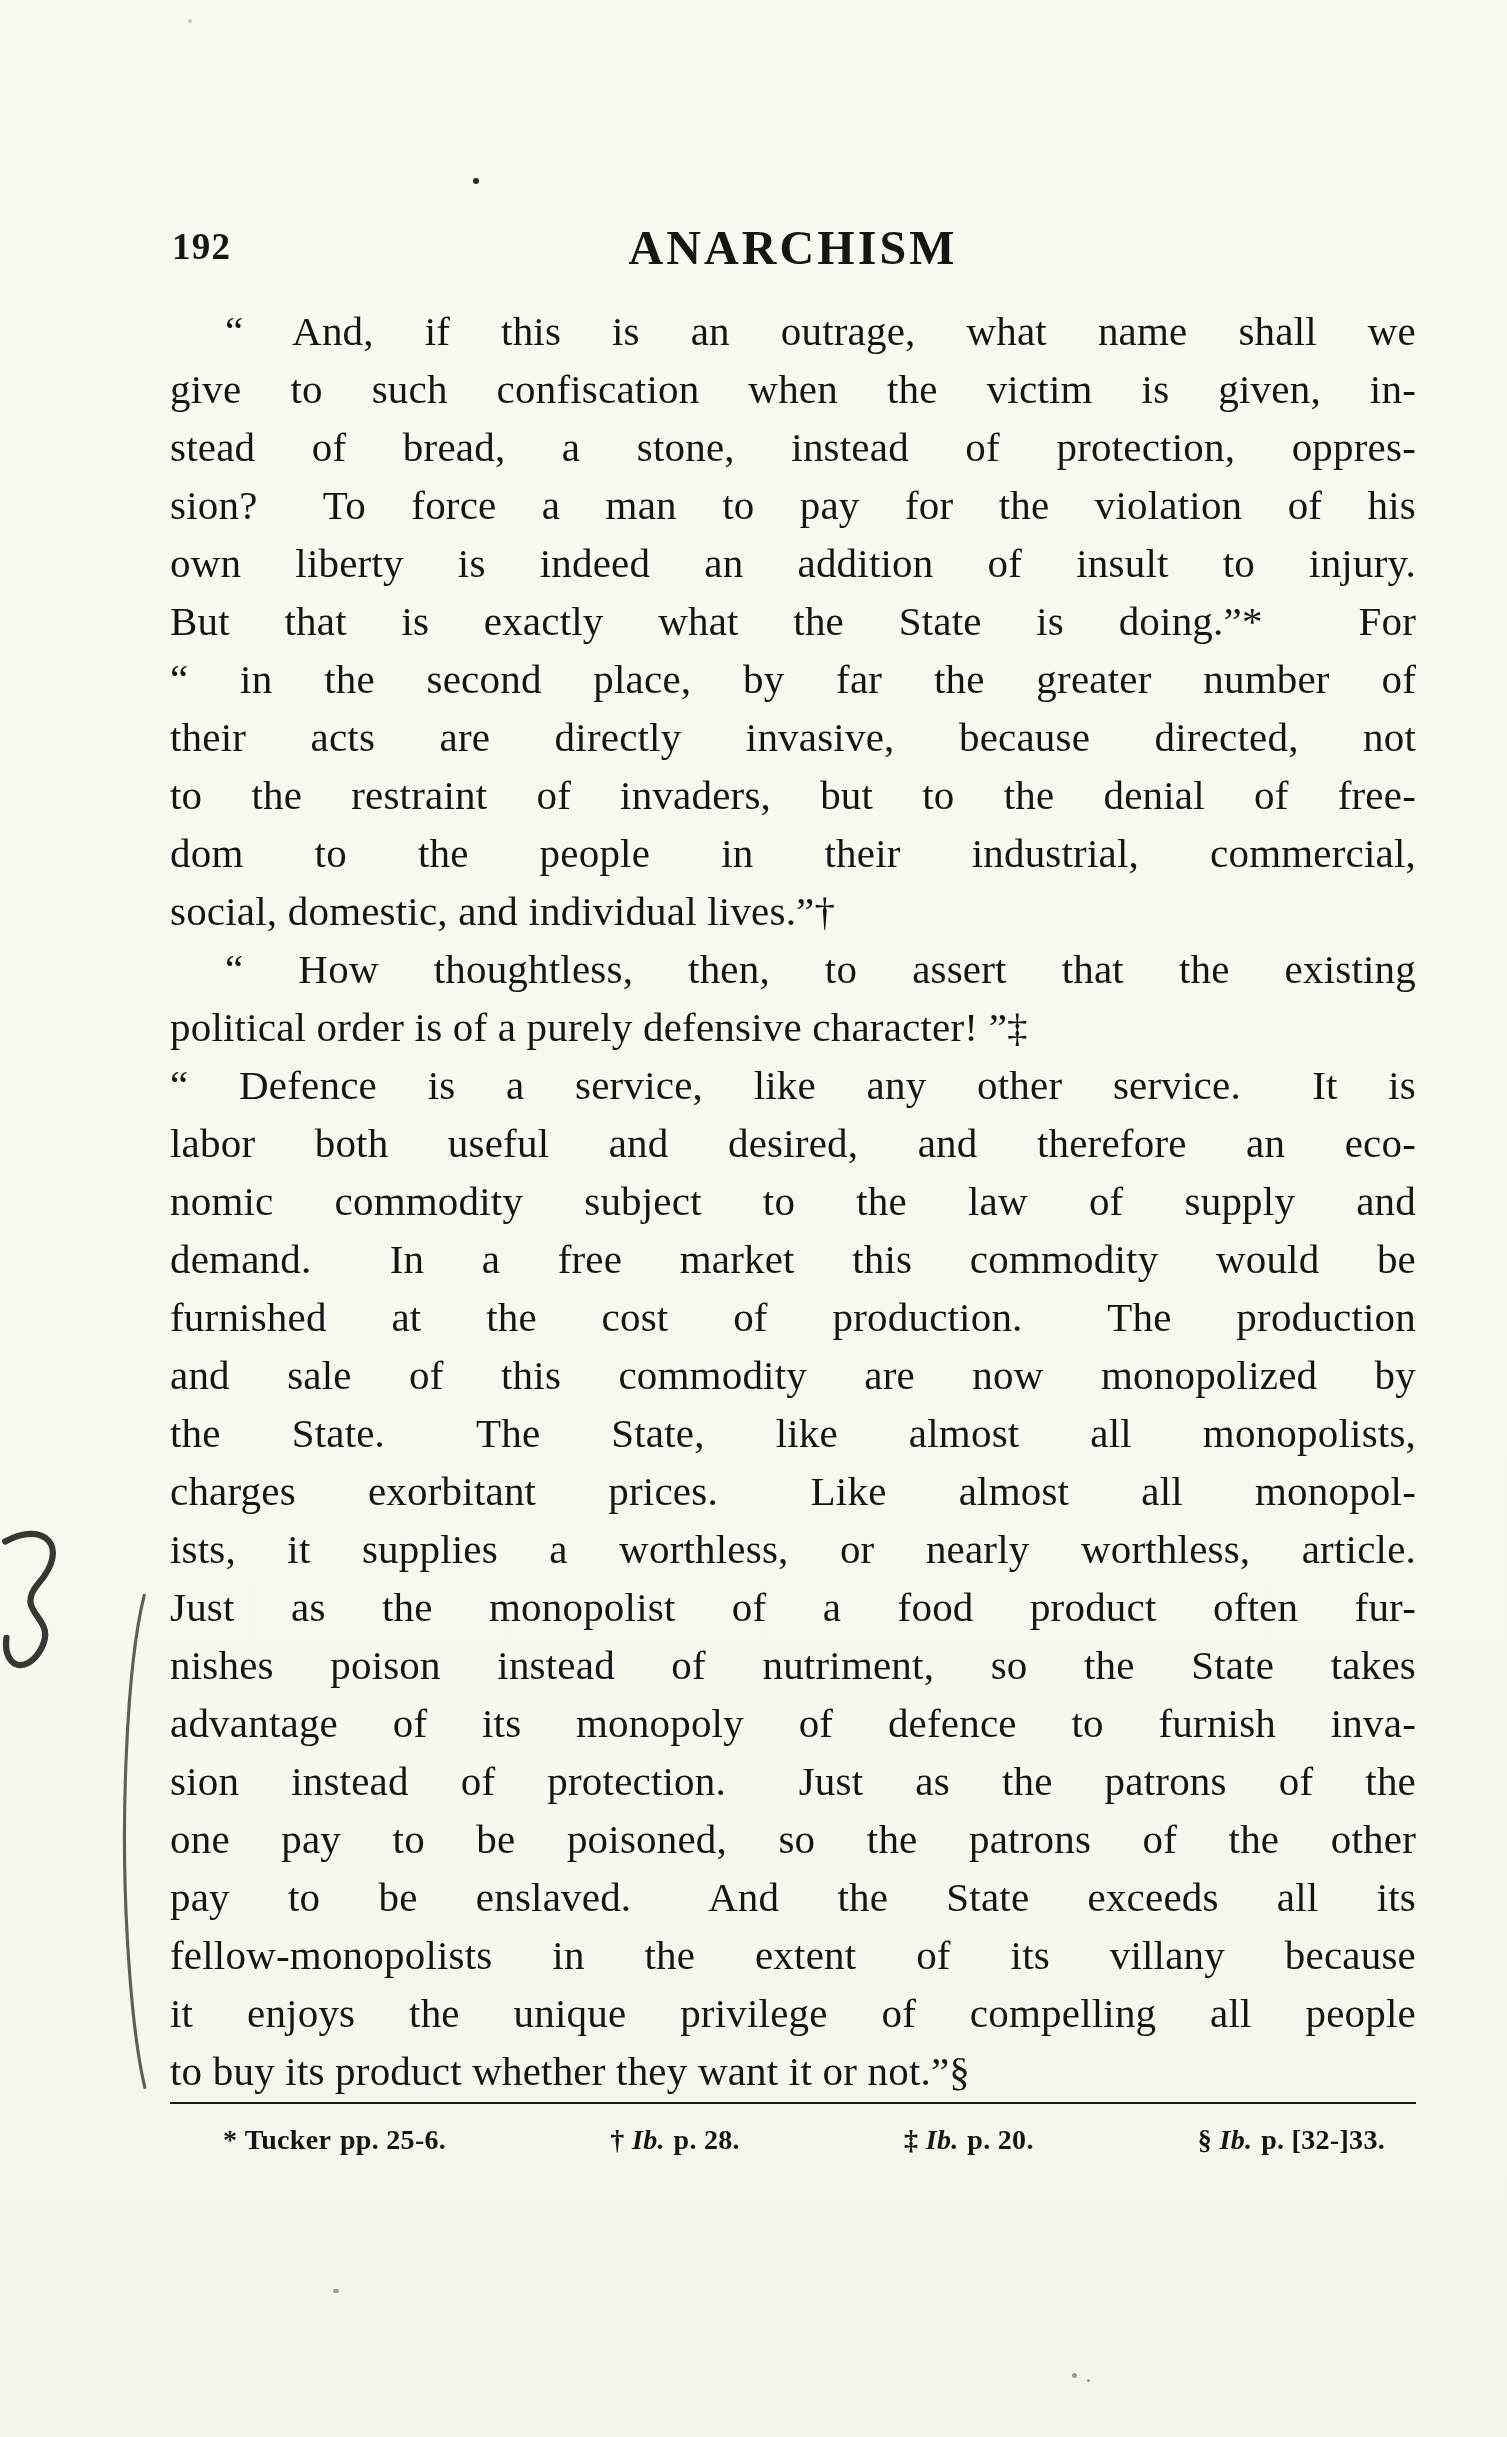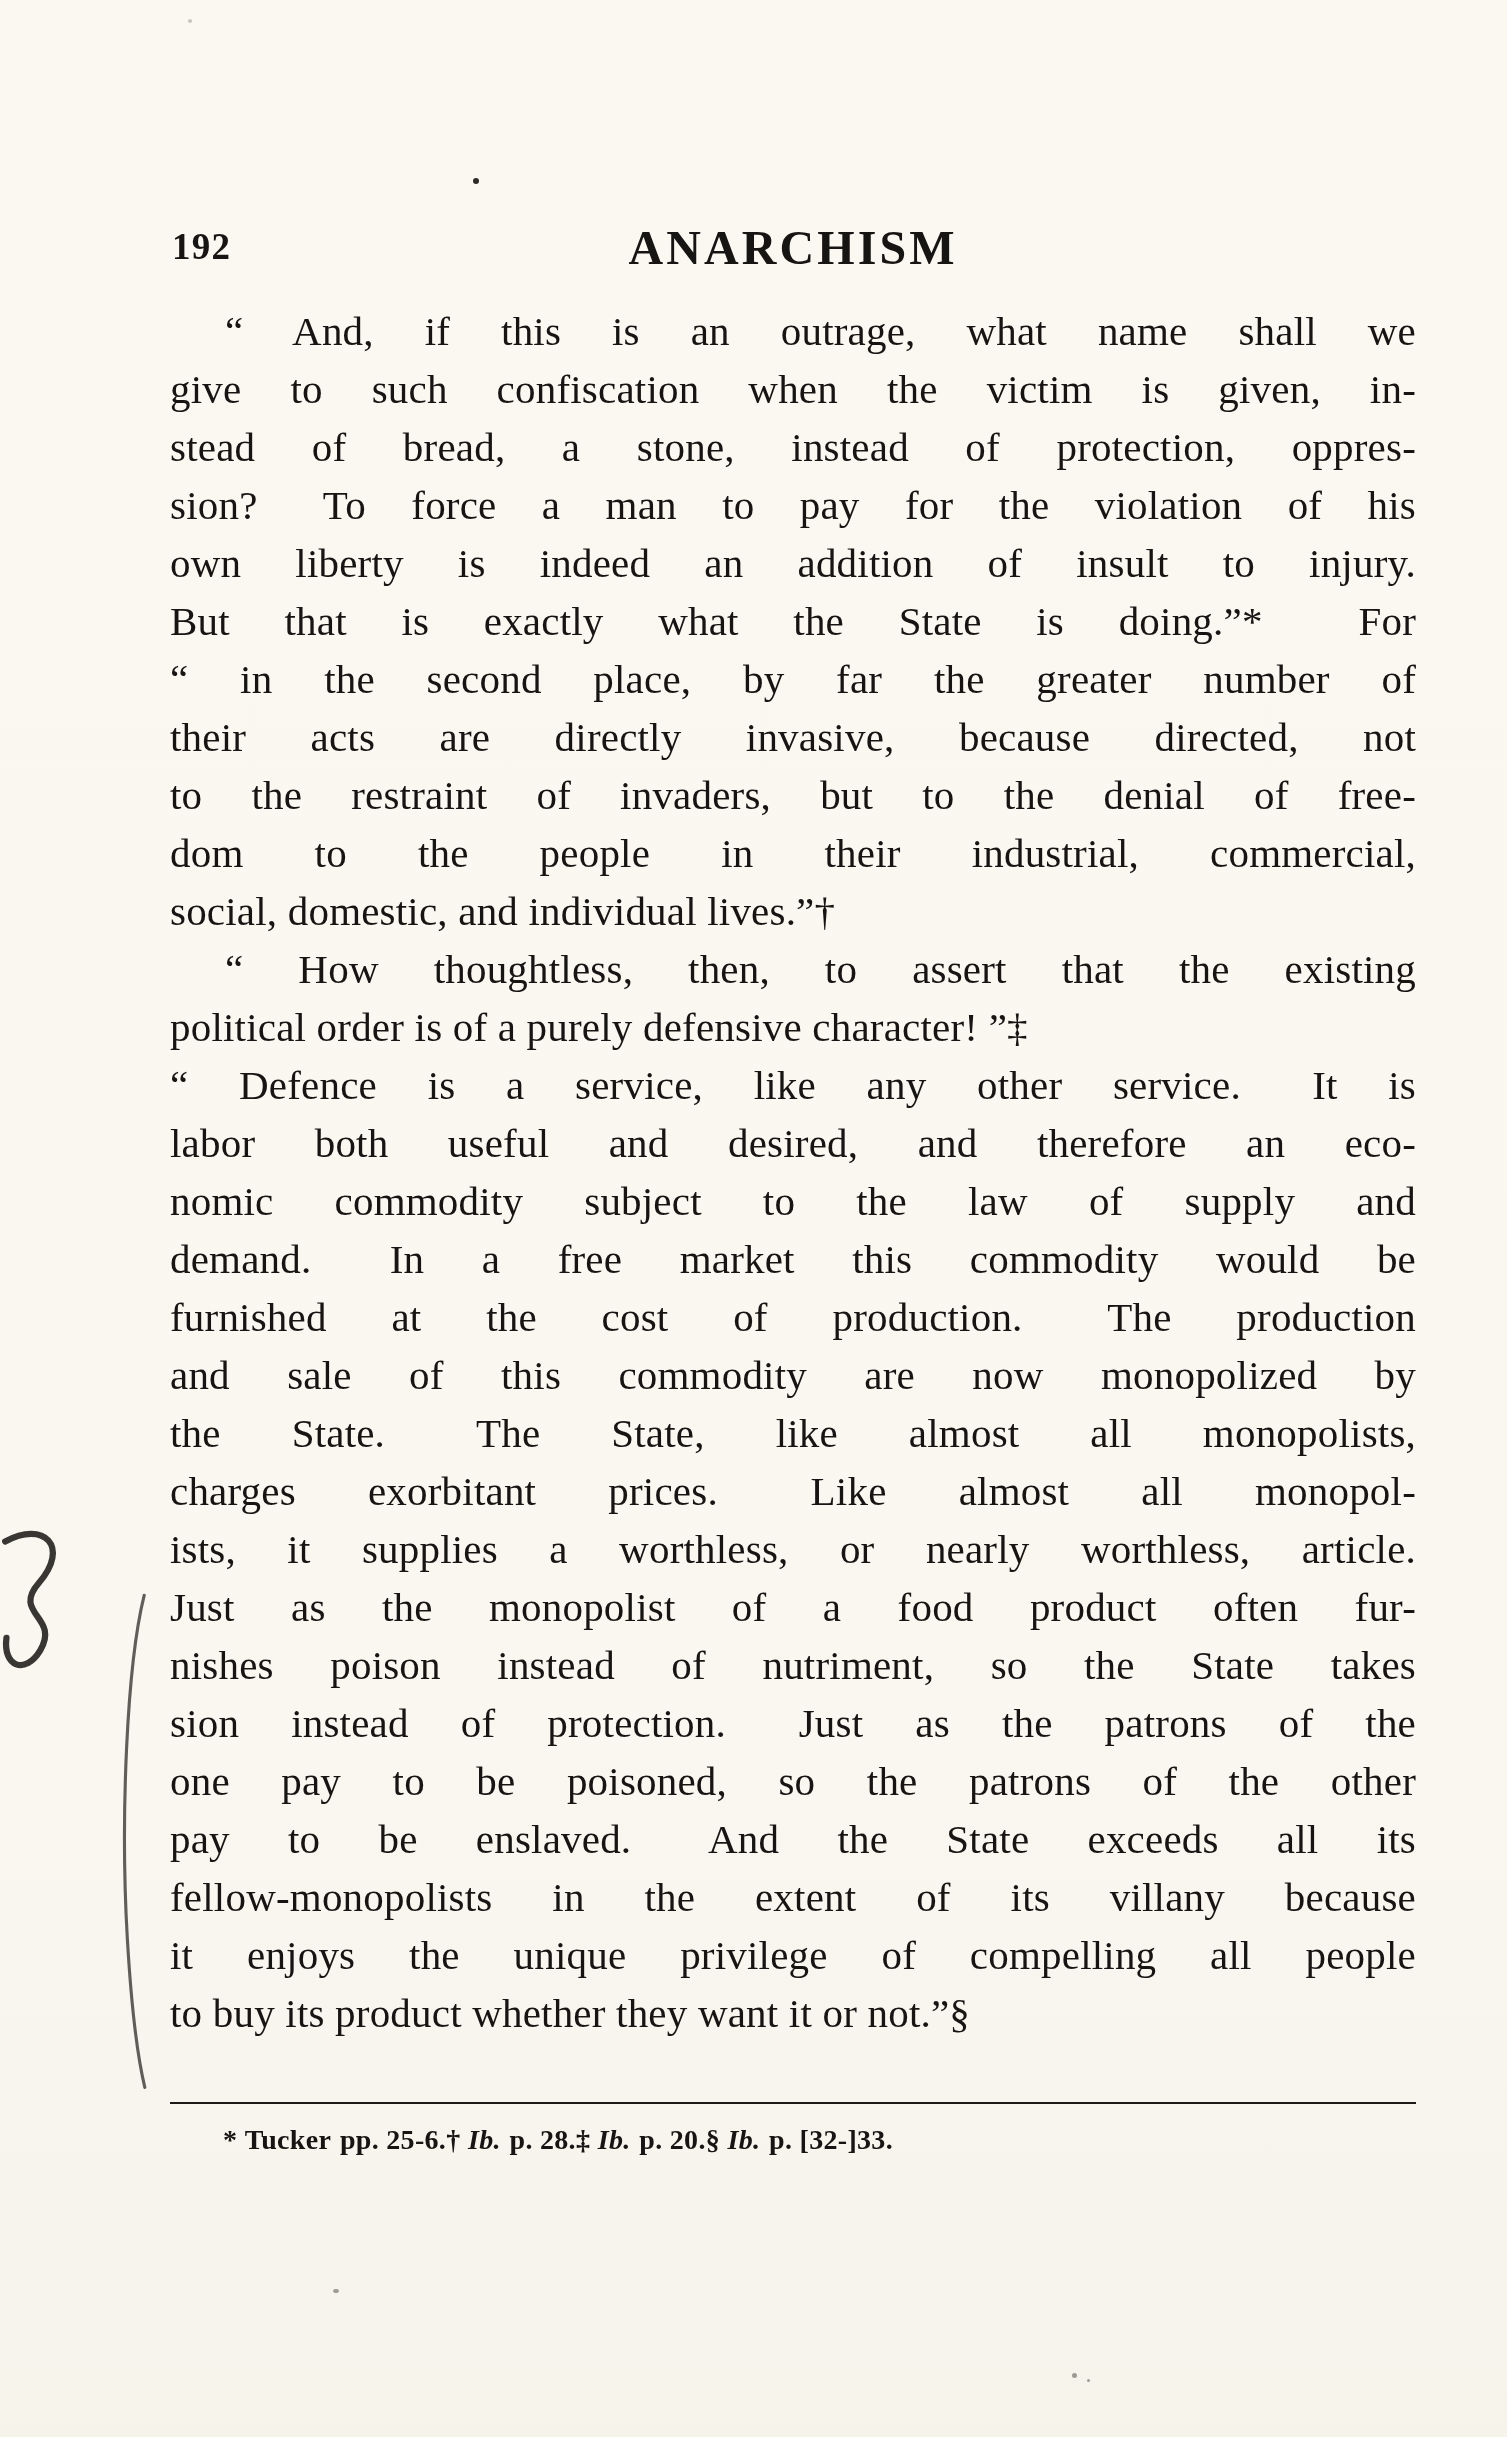--- a/index.html
+++ b/index.html
@@ -69,21 +69,21 @@
     background: #1d1b18;
   }
   .footnotes {
     position: absolute;
     left: 170px;
     top: 2124px;
     width: 1246px;
     box-sizing: border-box;
     padding: 0 31px 0 53px;
     display: flex;
-    justify-content: flex-start;
+    justify-content: space-between;
     font-size: 28px;
     font-weight: 700;
     letter-spacing: 0.3px;
   }
   .footnote-item { white-space: nowrap; }
   .fn-marker { margin-right: 7.5px; }
   .fn-source.italic { font-style: italic; font-weight: 700; }
   .fn-pages { margin-left: 8.8px; }
   .marginalia-svg {
     position: absolute;
@@ -136,20 +136,21 @@
         <div class="line">labor both useful and desired, and therefore an eco-</div>
         <div class="line">nomic commodity subject to the law of supply and</div>
         <div class="line">demand.  In a free market this commodity would be</div>
         <div class="line">furnished at the cost of production.  The production</div>
         <div class="line">and sale of this commodity are now monopolized by</div>
         <div class="line">the State.  The State, like almost all monopolists,</div>
         <div class="line">charges exorbitant prices.  Like almost all monopol-</div>
         <div class="line">ists, it supplies a worthless, or nearly worthless, article.</div>
         <div class="line">Just as the monopolist of a food product often fur-</div>
         <div class="line">nishes poison instead of nutriment, so the State takes</div>
+        <div class="line">advantage of its monopoly of defence to furnish inva-</div>
         <div class="line">sion instead of protection.  Just as the patrons of the</div>
         <div class="line">one pay to be poisoned, so the patrons of the other</div>
         <div class="line">pay to be enslaved.  And the State exceeds all its</div>
         <div class="line">fellow-monopolists in the extent of its villany because</div>
         <div class="line">it enjoys the unique privilege of compelling all people</div>
         <div class="line last">to buy its product whether they want it or not.”§</div>
       </div>
     </div>
 
   <div class="footnote-rule"></div>

